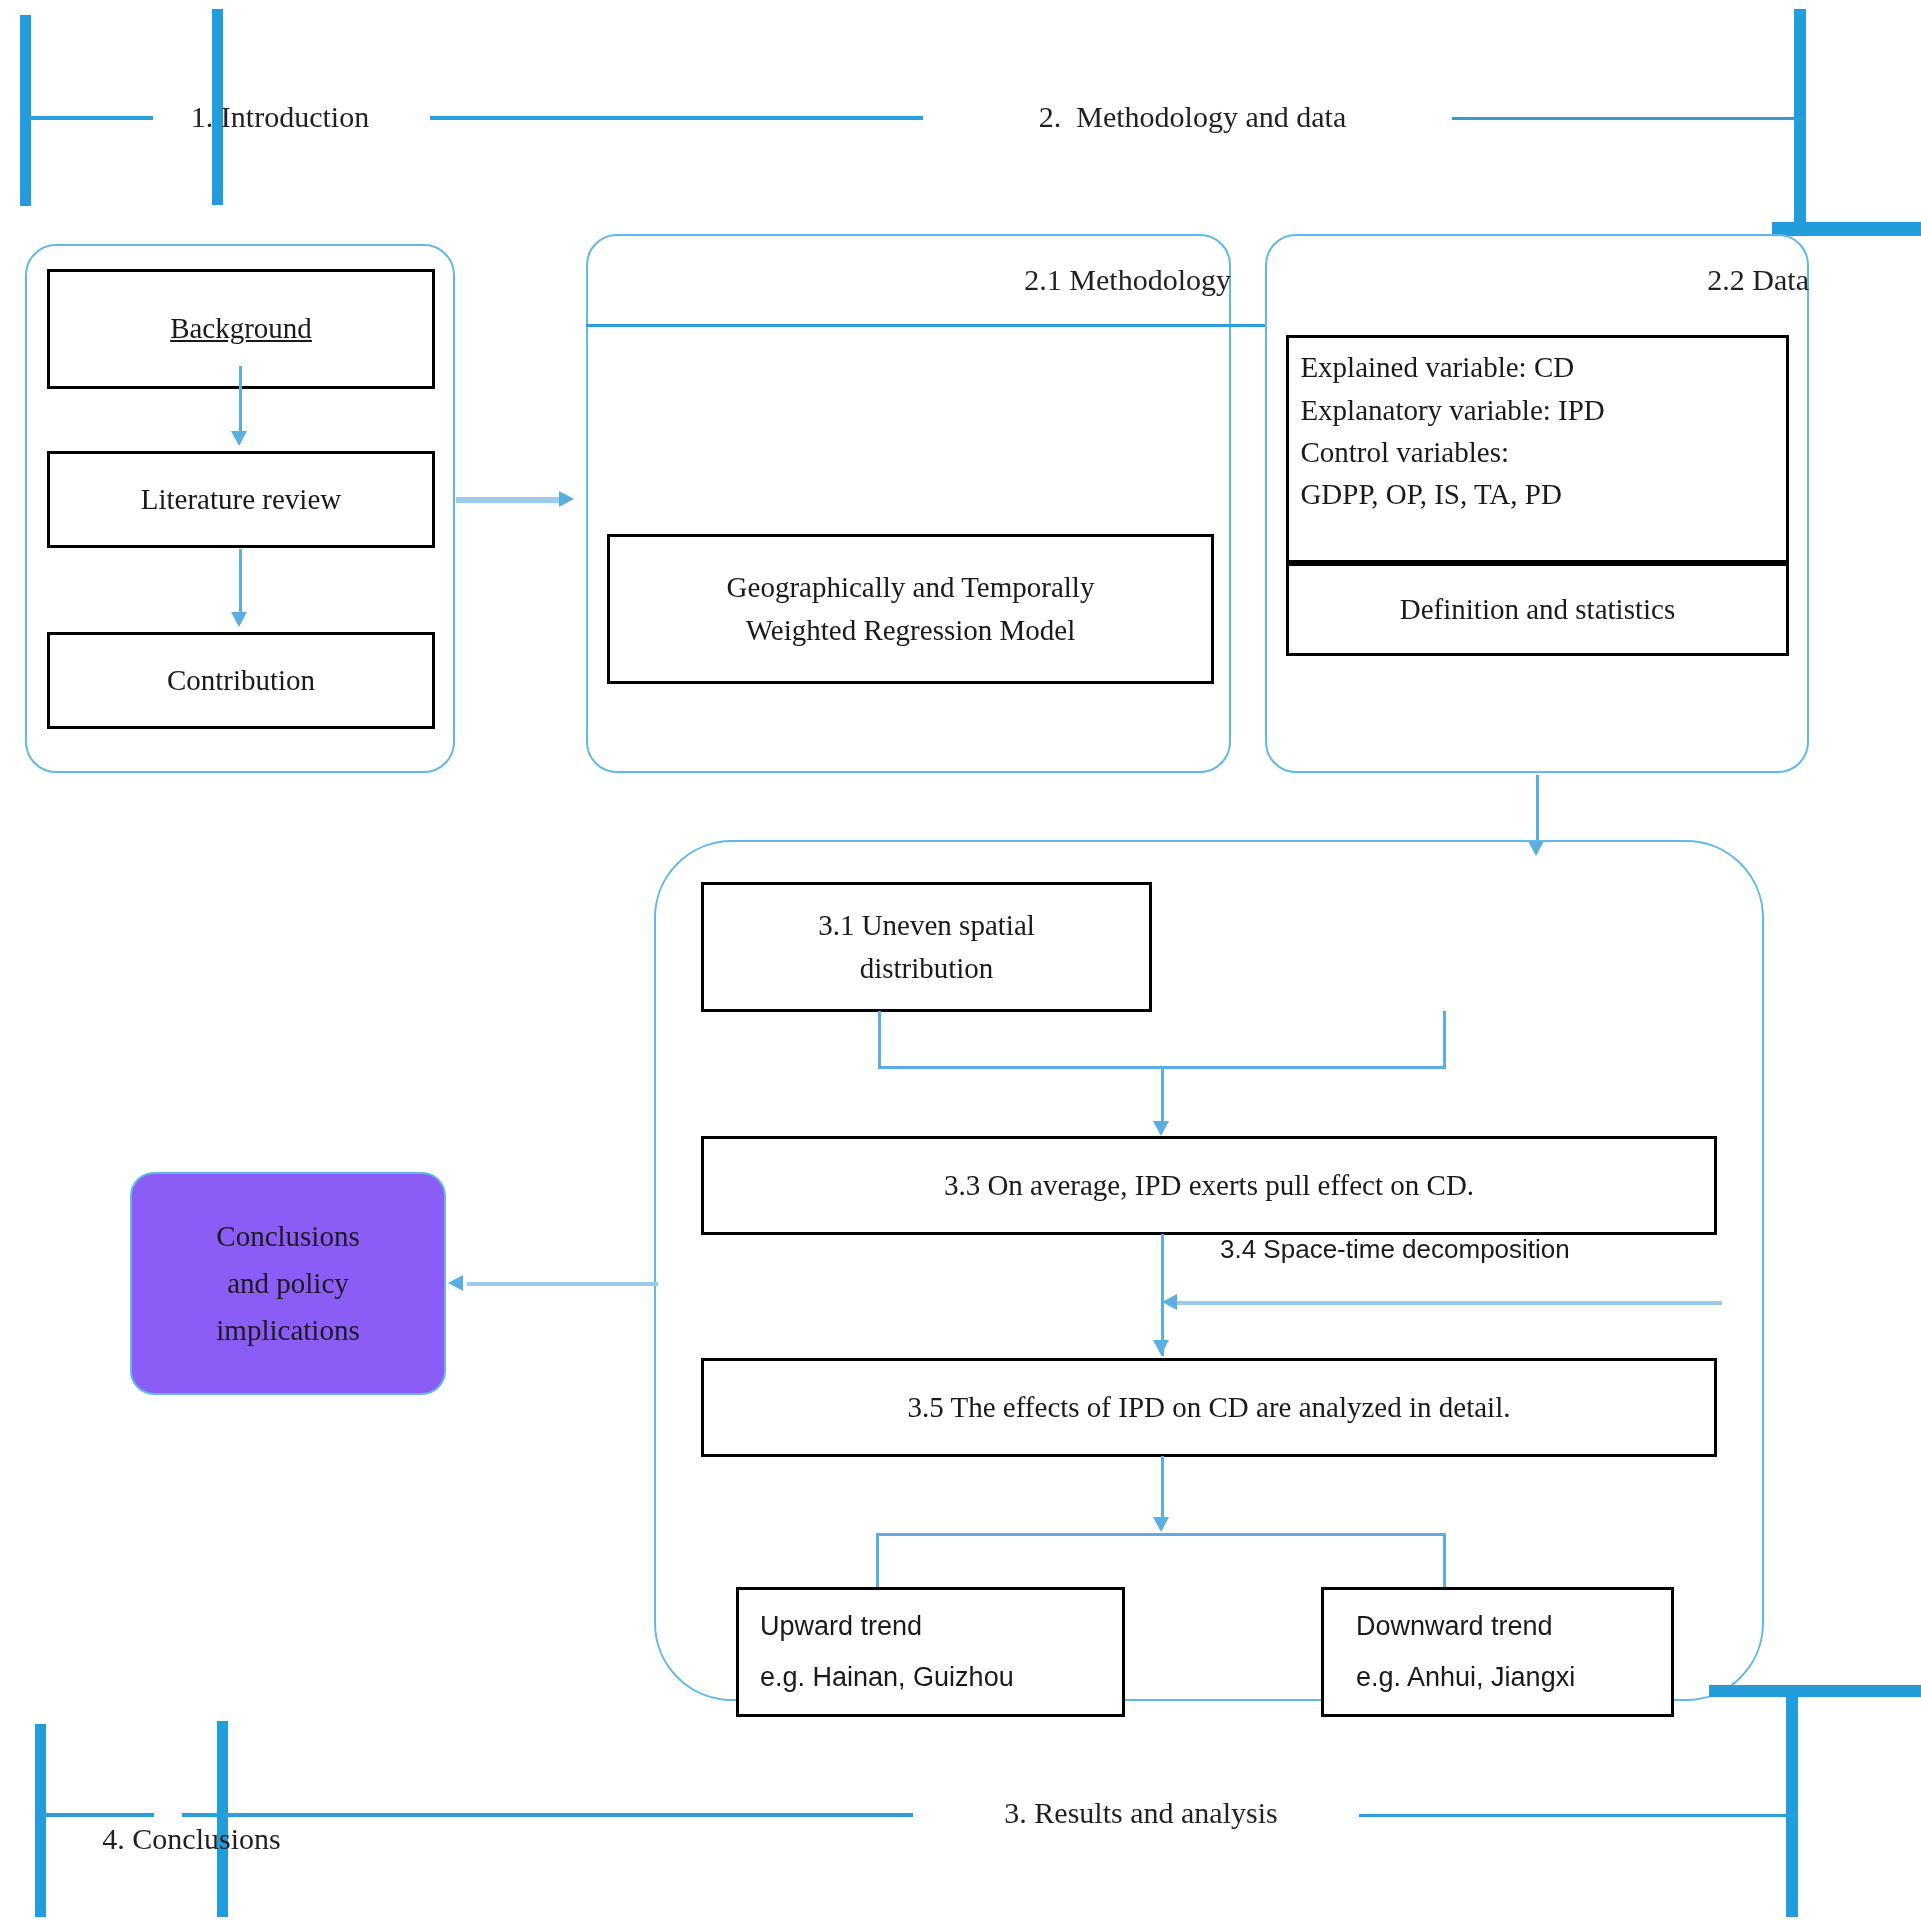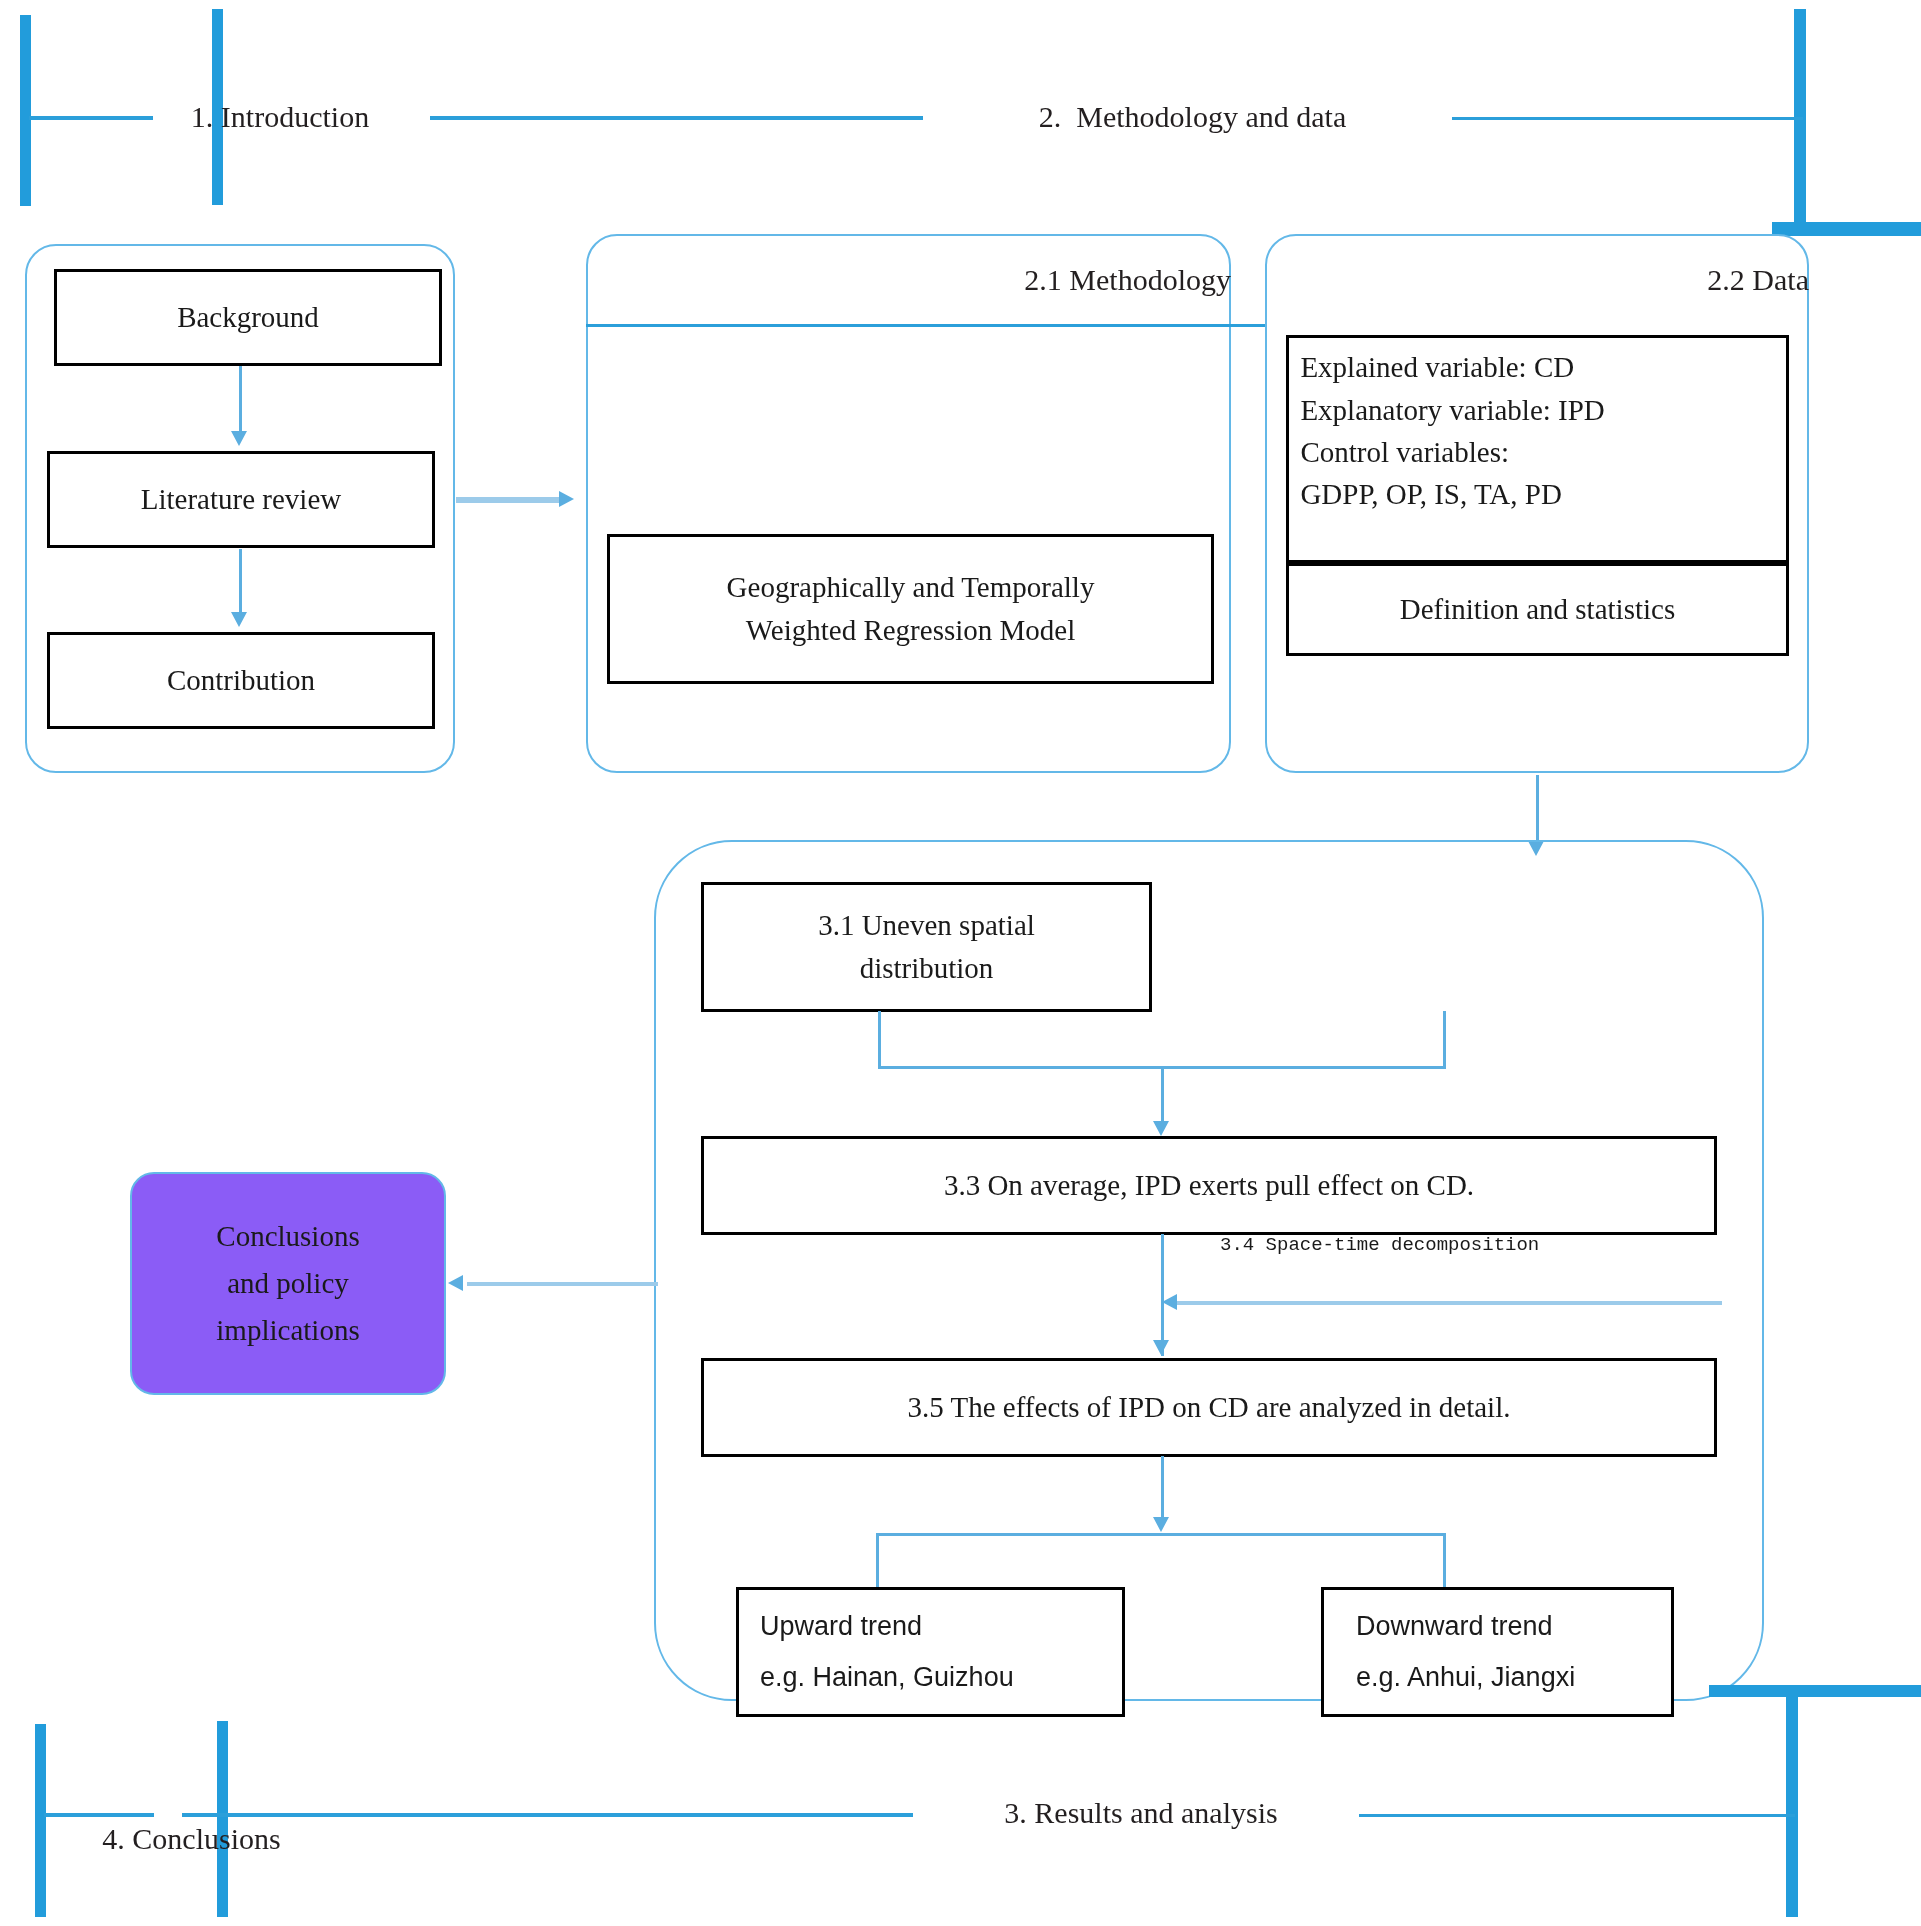--- a/index.html
+++ b/index.html
@@ -135,22 +135,22 @@
     border-bottom: 8.8px solid transparent;
     border-left: 15.6px solid #5BAEE0;
   }
   .fat-h {
     position: absolute;
     background: #9CCBEA;
     height: 6.2px;
   }
   .label-free {
     position: absolute;
-    font-family: Liberation Mono, monospace;
-    font-size: 19px;
+    font-family: Liberation Sans, sans-serif;
+    font-size: 26px;
     color: #1A1A1A;
     white-space: pre;
   }
   .ln { display:block; }
 </style>
 </head>
 <body>
 
 <div id="root">
 
@@ -161,21 +161,21 @@
 
   <div class="tick" style="left:29px; top:116px; width:124px;"></div>
   <div class="tick" style="left:430px; top:116px; width:493px;"></div>
   <div class="tick" style="left:1452px; top:117px; width:351px; height:3.1px;"></div>
 
   <div class="section-label" style="left:145px; top:99px; width:270px;">1. Introduction</div>
   <div class="section-label" style="left:928px; top:99px; width:529px;">2.  Methodology and data</div>
 
   <div class="group" style="left:25px; top:244px; width:430px; height:529px;"></div>
 
-  <div class="box" style="left:54px; top:269px; width:388px; height:97px;">Background</div>
+  <div class="box" style="left:47px; top:269px; width:388px; height:120px;text-decoration:underline;">Background</div>
 
   <div class="box" style="left:47px; top:451px; width:388px; height:97px;">Literature review</div>
 
   <div class="box" style="left:47px; top:632px; width:388px; height:97px;">Contribution</div>
 
   <div class="conn v" style="left:239px; top:366px; height:67px;"></div>
   <div class="arrowhead down" style="left:231px; top:431px;"></div>
 
   <div class="conn v" style="left:239px; top:549px; height:65px;"></div>
   <div class="arrowhead down" style="left:231px; top:612px;"></div>

